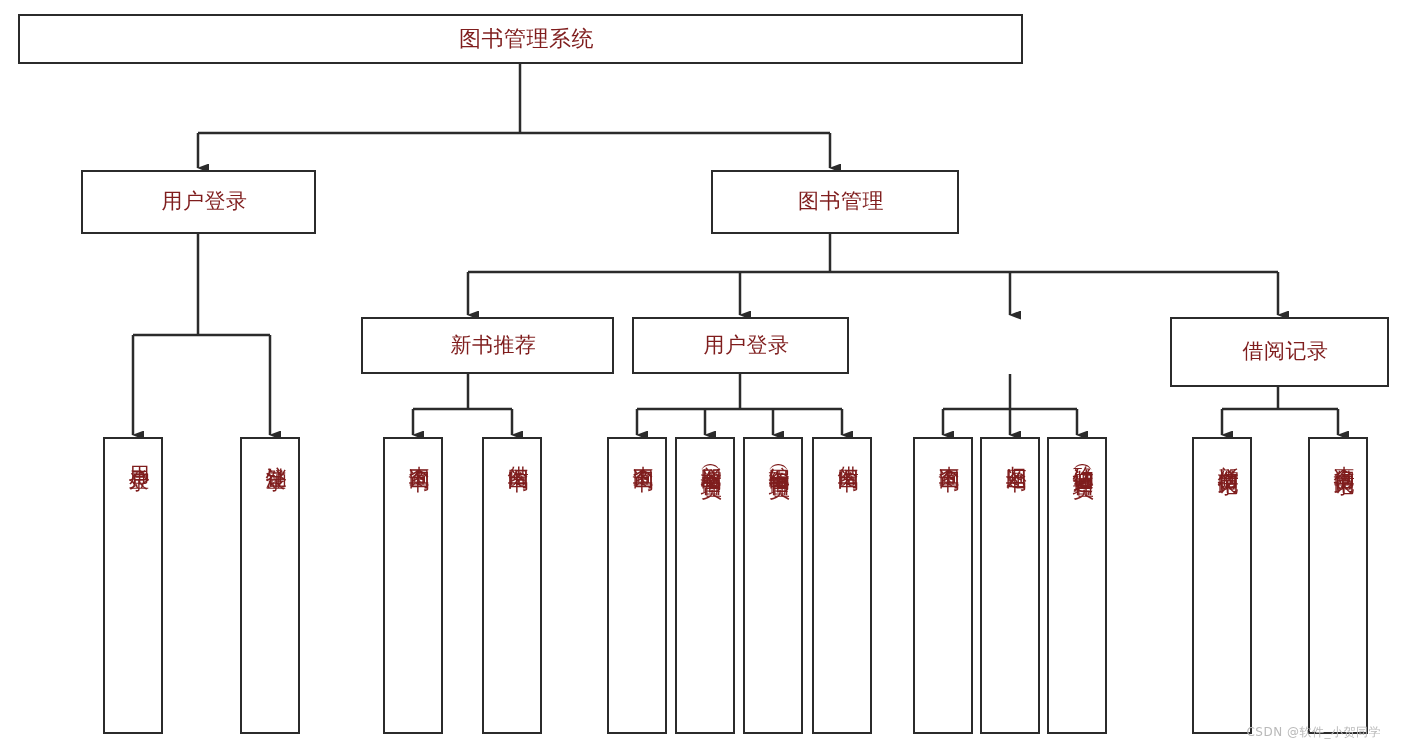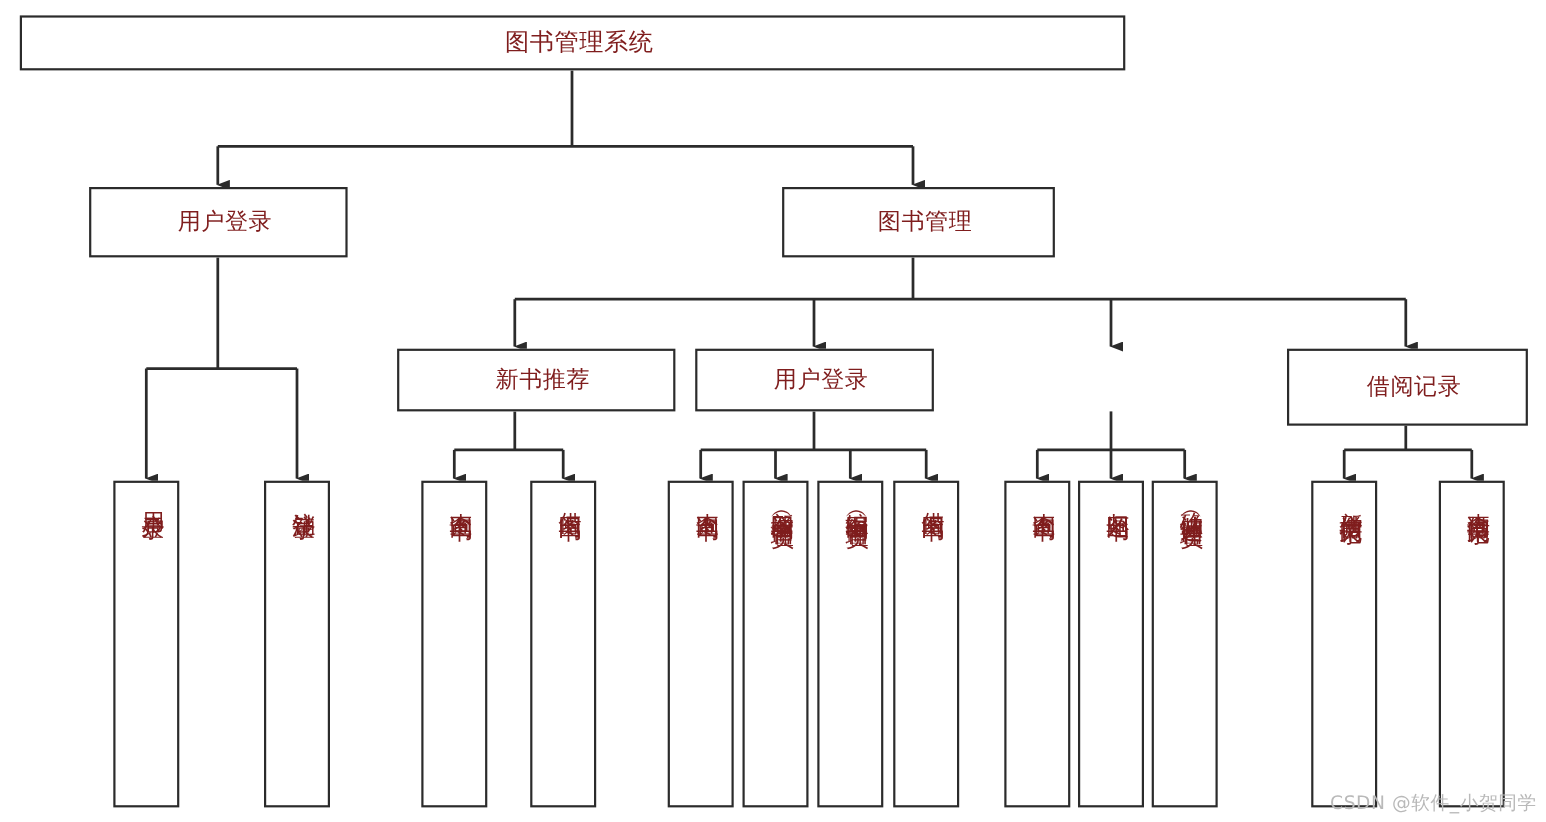--- a/index.html
+++ b/index.html
@@ -55,23 +55,23 @@
     writing-mode: vertical-rl;
     text-orientation: upright;
     font-size: 21px;
     line-height: 1.25;
     letter-spacing: 2px;
     white-space: nowrap;
     display: block;
   }
   .watermark {
     position: absolute;
-    right: 8px;
+    right: 24px;
     bottom: 6px;
-    font-size: 17px;
+    font-size: 12px;
     color: #b9b9b9;
     letter-spacing: 0.5px;
     white-space: nowrap;
     z-index: 5;
   }
 </style>
 </head>
 <body>
 
 <div id="diagram-root">

